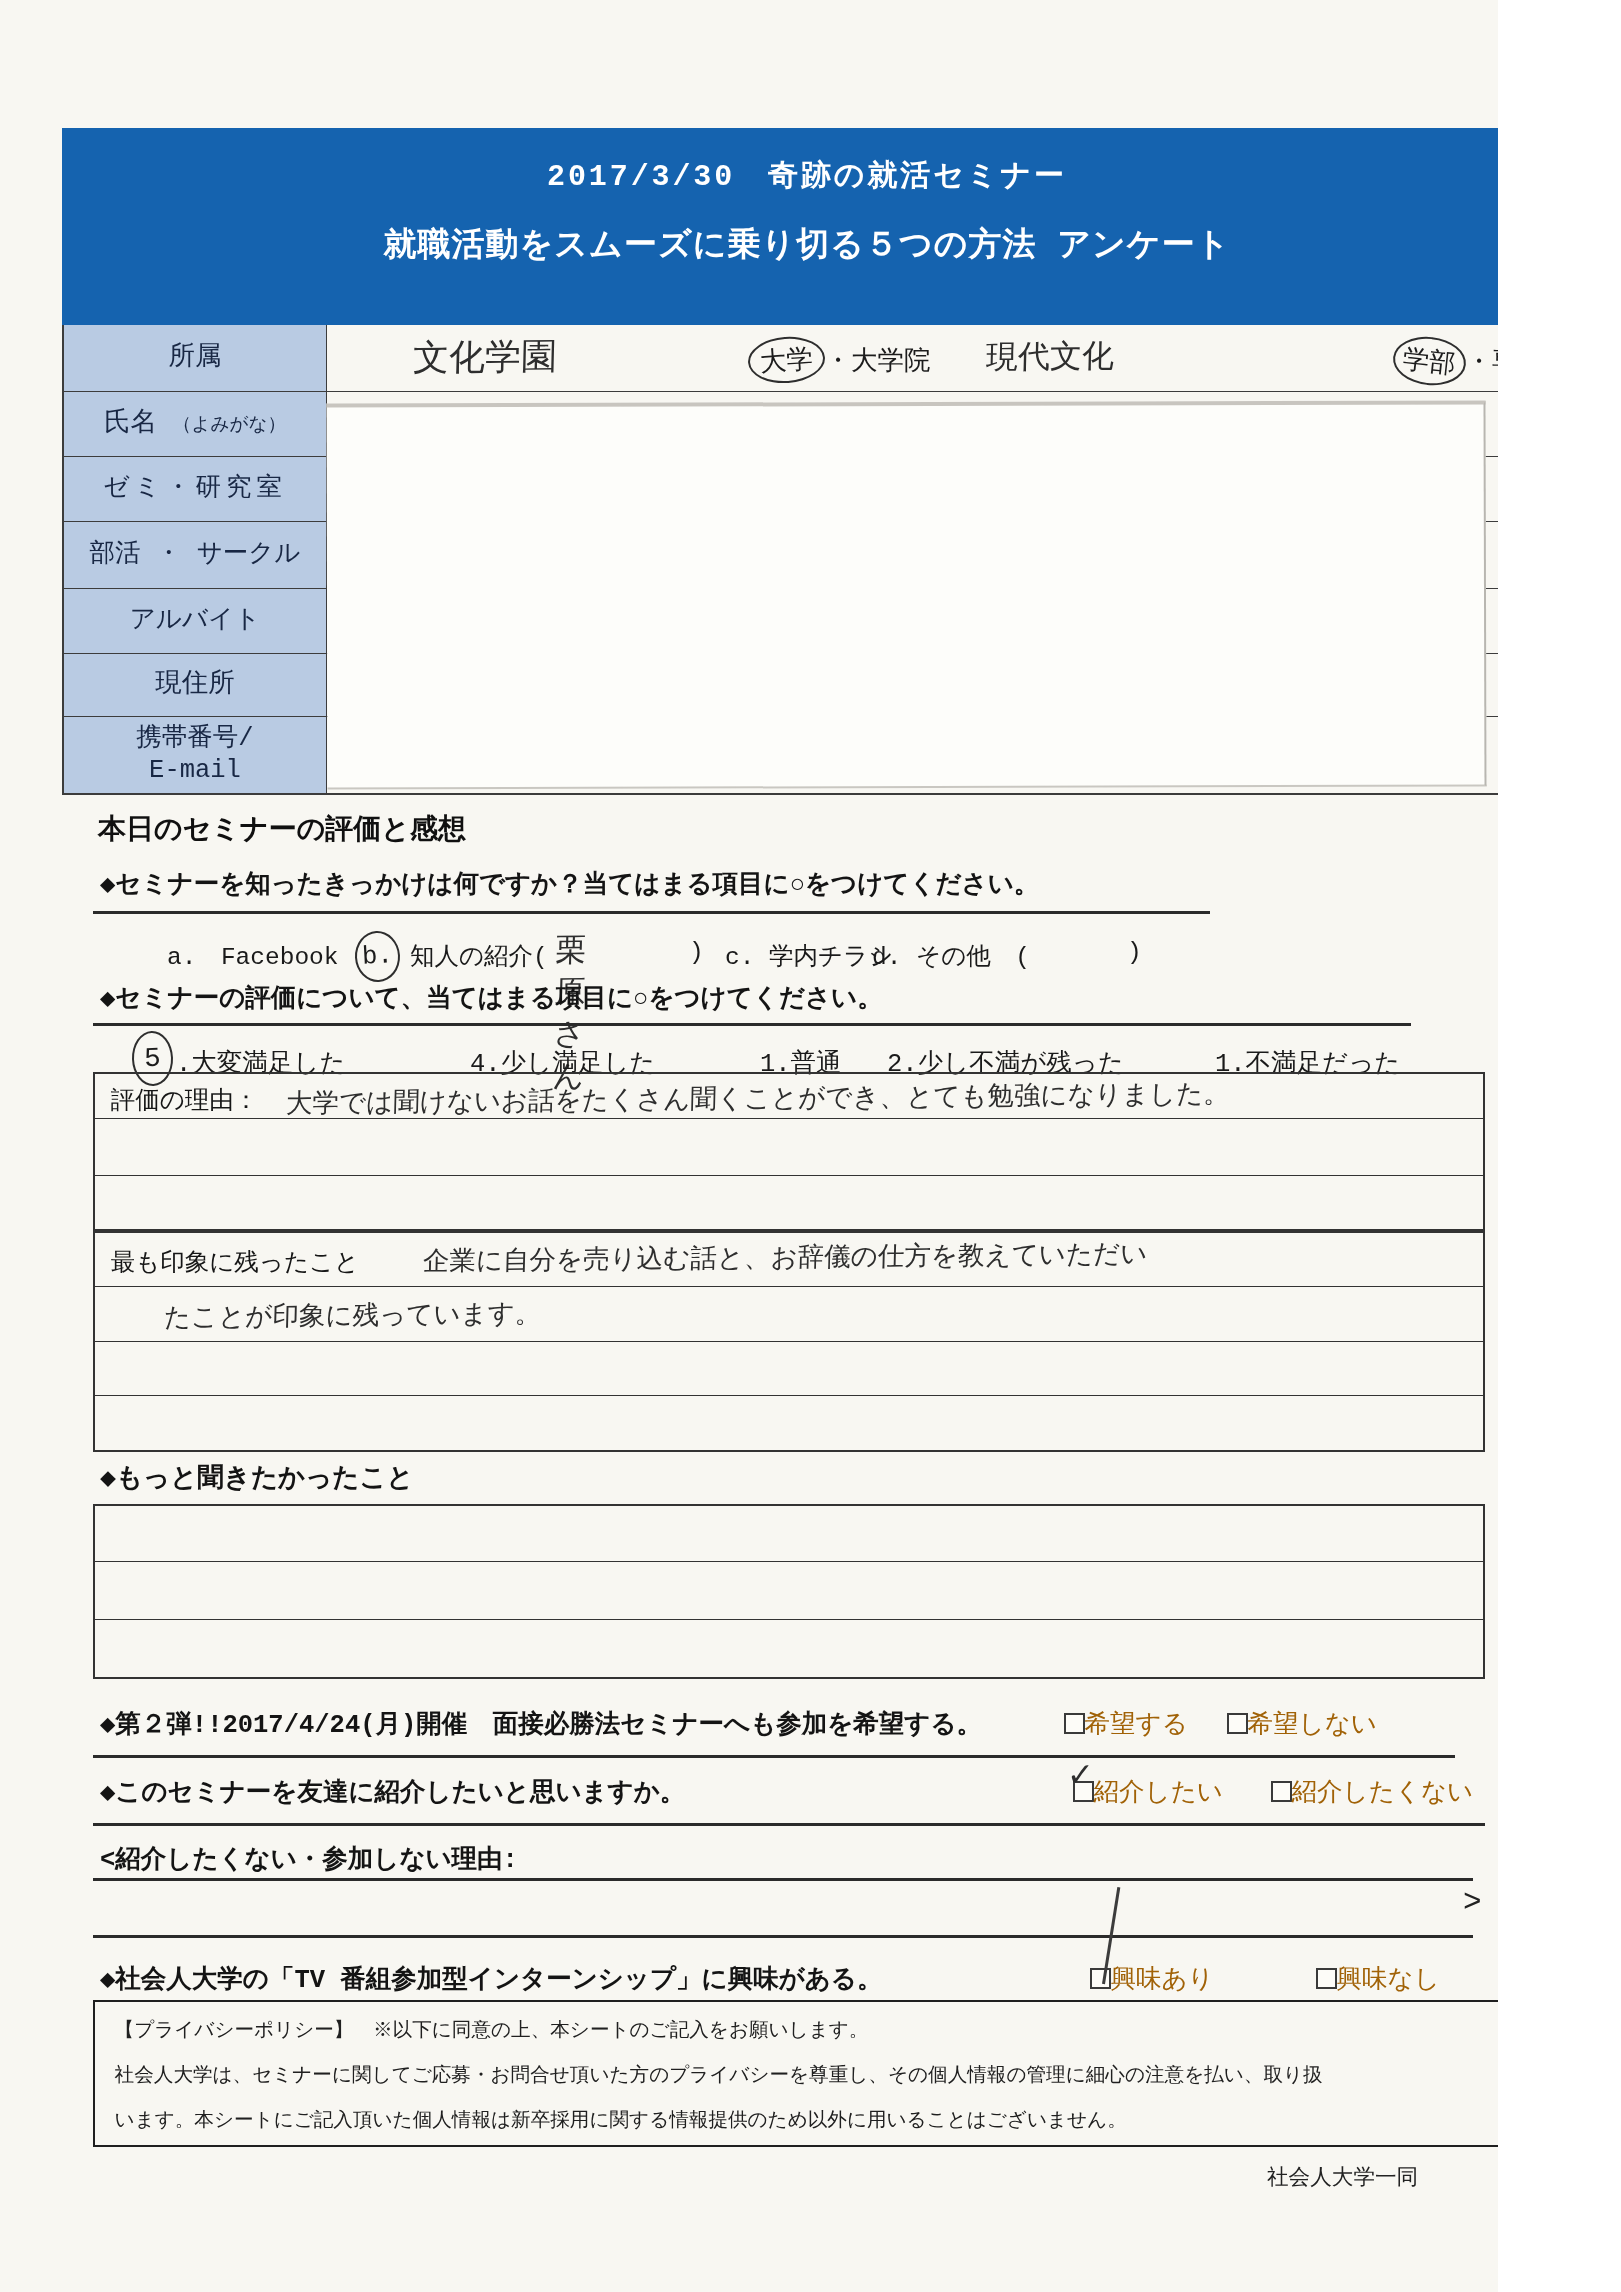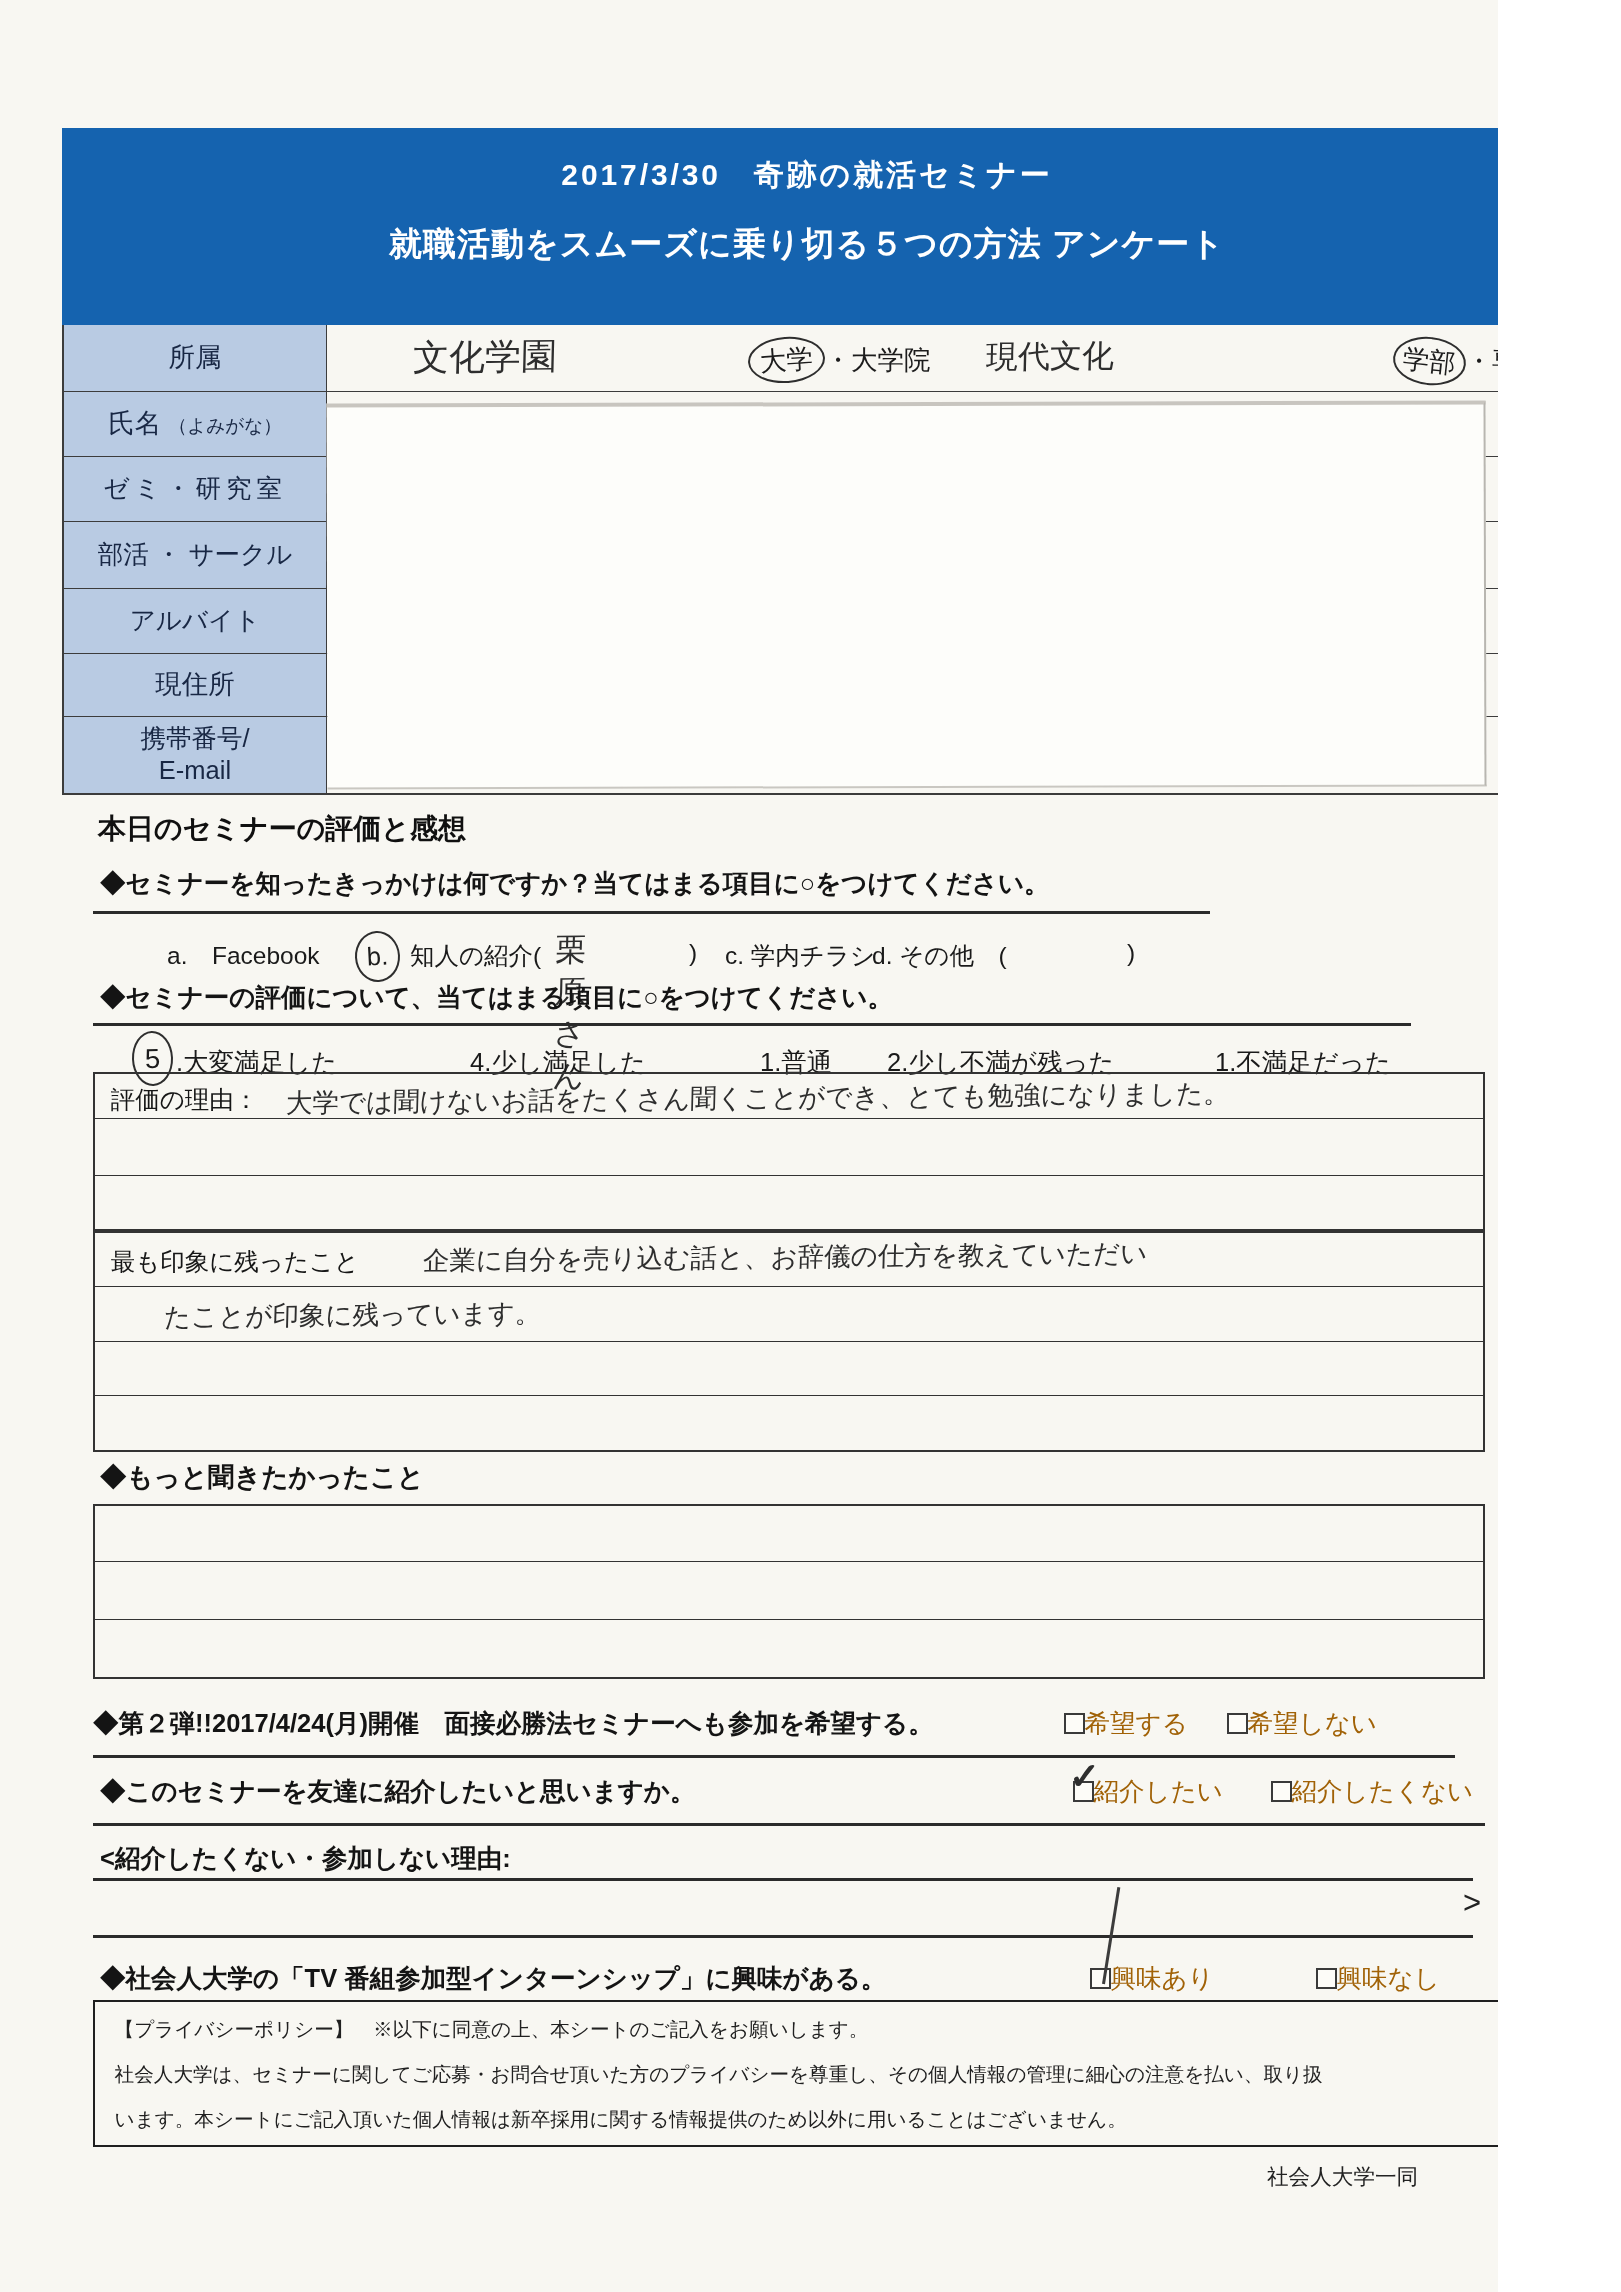--- a/index.html
+++ b/index.html
@@ -1,17 +1,17 @@
 <!DOCTYPE html>
 <html style="--header-bg: #1563af; --label-bg: #b9cbe3; --ink: #2e2e2e;"><head>
 <meta charset="utf-8">
 <style>
   html,body{margin:0;padding:0;background:#ffffff;}
   .page{position:relative;width:1498px;height:2293px;background:#f8f7f2;
-        font-family:Liberation Sans, sans-serif;color:#1c1c1c;overflow:hidden;}
+        font-family:Liberation Mono, monospace;color:#1c1c1c;overflow:hidden;}
   .abs{position:absolute;}
 
   
   .hdr{background:var(--header-bg,#1563af);color:#ffffff;text-align:center;}
   .hdr-l1{font-size:30px;font-weight:bold;letter-spacing:2.9px;padding-top:26.5px;}
   .hdr-l2{font-size:33px;font-weight:bold;letter-spacing:1px;margin-top:26.5px;}
 
   
   .itable{border:2px solid #3c3c3c;border-top:none;box-sizing:border-box;background:transparent;}
   .irow{display:flex;border-bottom:1px solid #3c3c3c;box-sizing:border-box;}
@@ -154,21 +154,21 @@
     <div class="brow last" style="height:54px;"></div>
   </div>
 
   <div class="abs prompt" style="left:100px;top:1459px;font-size:26.5px;">◆もっと聞きたかったこと</div>
   <div class="abs boxtable" style="left:93px;top:1504px;width:1392px;">
     <div class="brow" style="height:56px;"></div>
     <div class="brow" style="height:58px;"></div>
     <div class="brow last" style="height:57px;"></div>
   </div>
 
-  <div class="abs prompt" style="left:93px;top:1706px;">◆第２弾!!2017/4/24(月)開催　面接必勝法セミナーへも参加を希望する。</div>
+  <div class="abs prompt" style="left:100px;top:1706px;">◆第２弾!!2017/4/24(月)開催　面接必勝法セミナーへも参加を希望する。</div>
   <span class="abs" style="left:1064px;top:1706px;">
     <span class="cb"></span><span class="cb-label">希望する</span>
   </span>
   <span class="abs" style="left:1227px;top:1706px;">
     <span class="cb"></span><span class="cb-label">希望しない</span>
   </span>
   <div class="abs bar" style="left:93px;top:1755px;width:1362px;"></div>
 
   <div class="abs prompt" style="left:100px;top:1774px;">◆このセミナーを友達に紹介したいと思いますか。</div>
   <span class="abs" style="left:1073px;top:1774px;">

